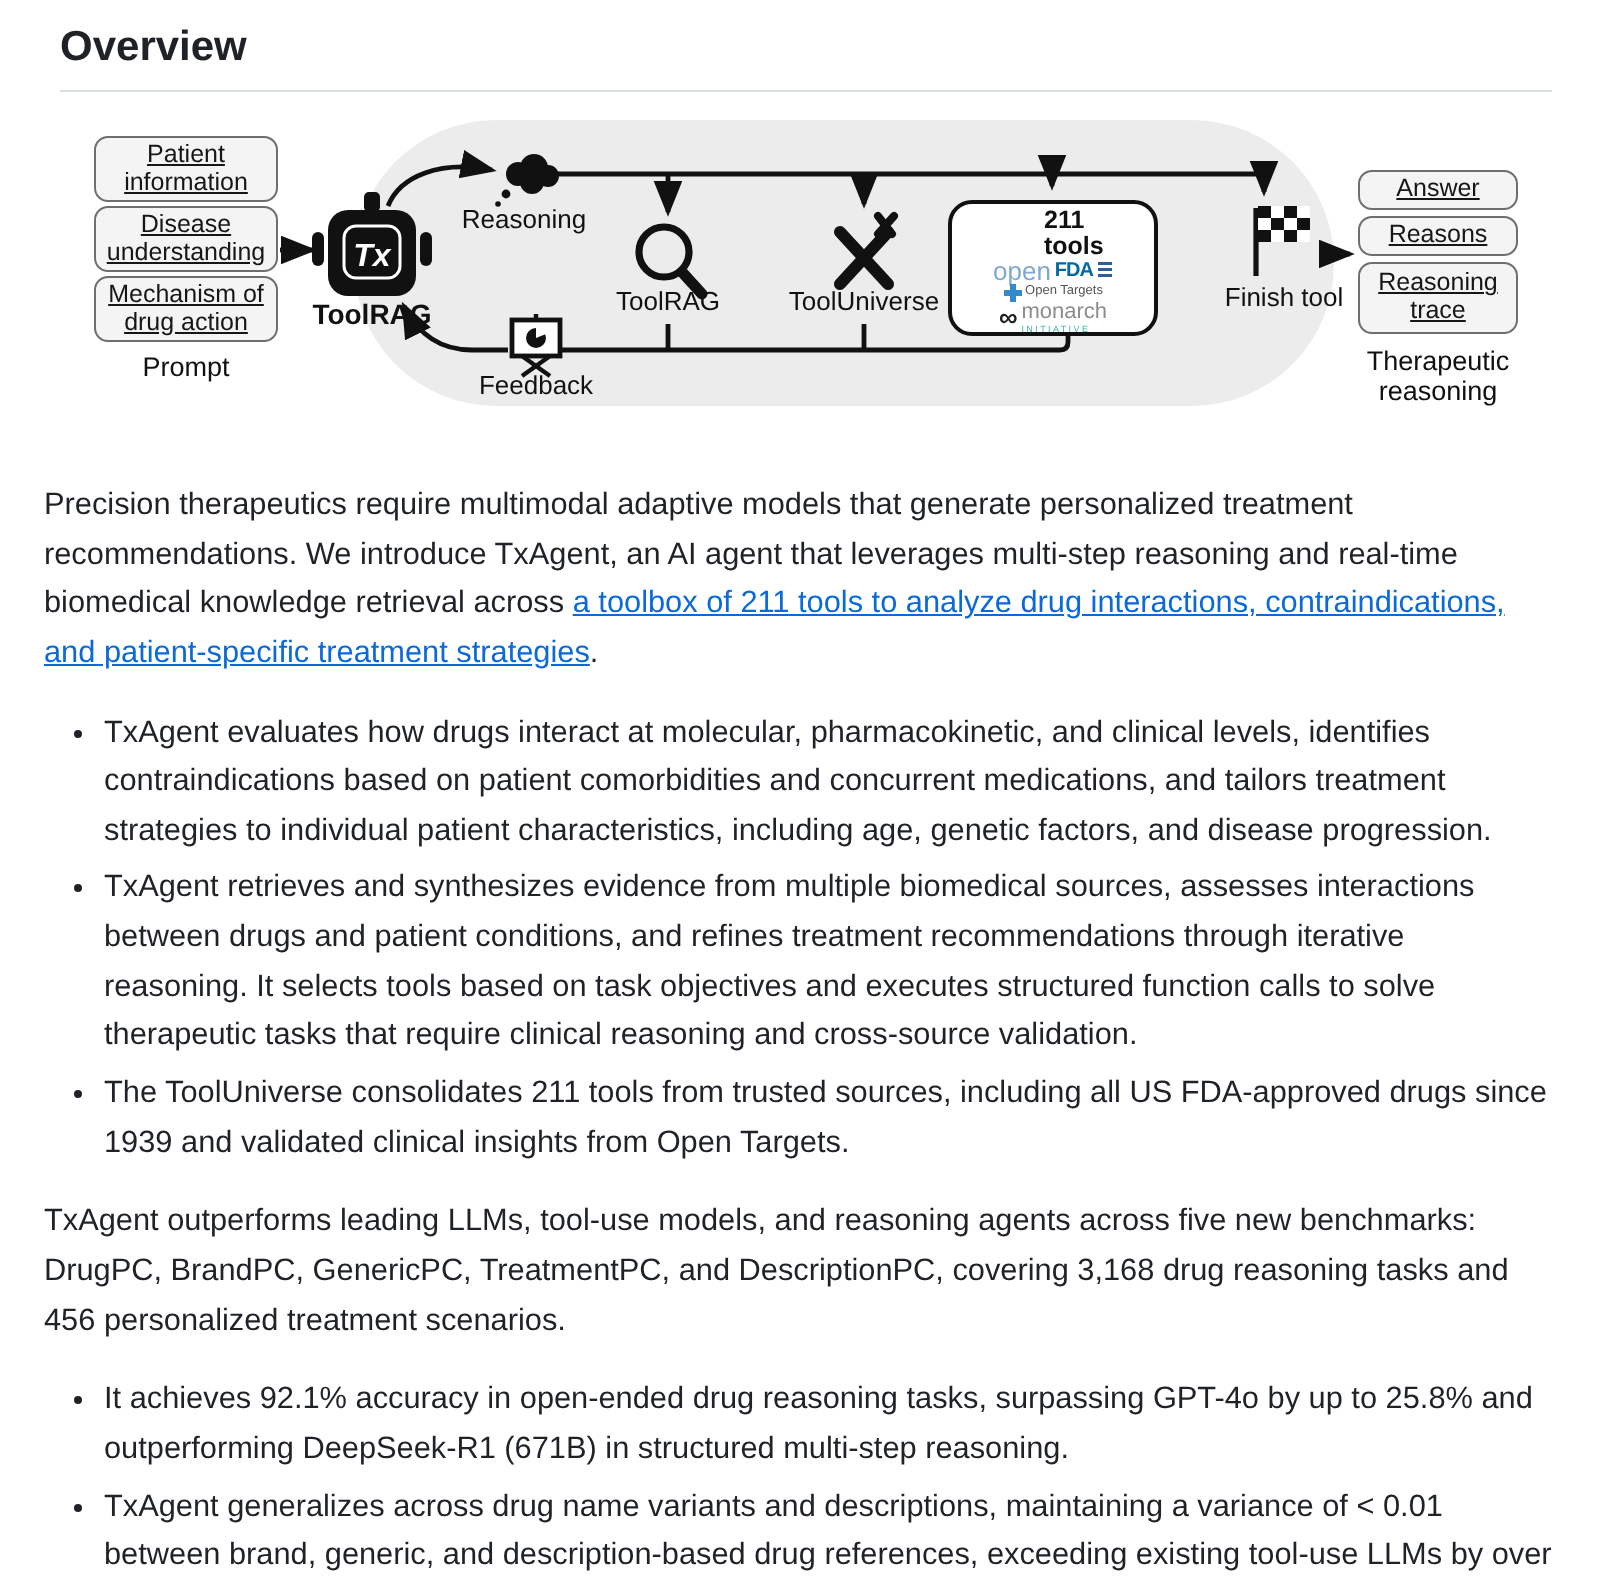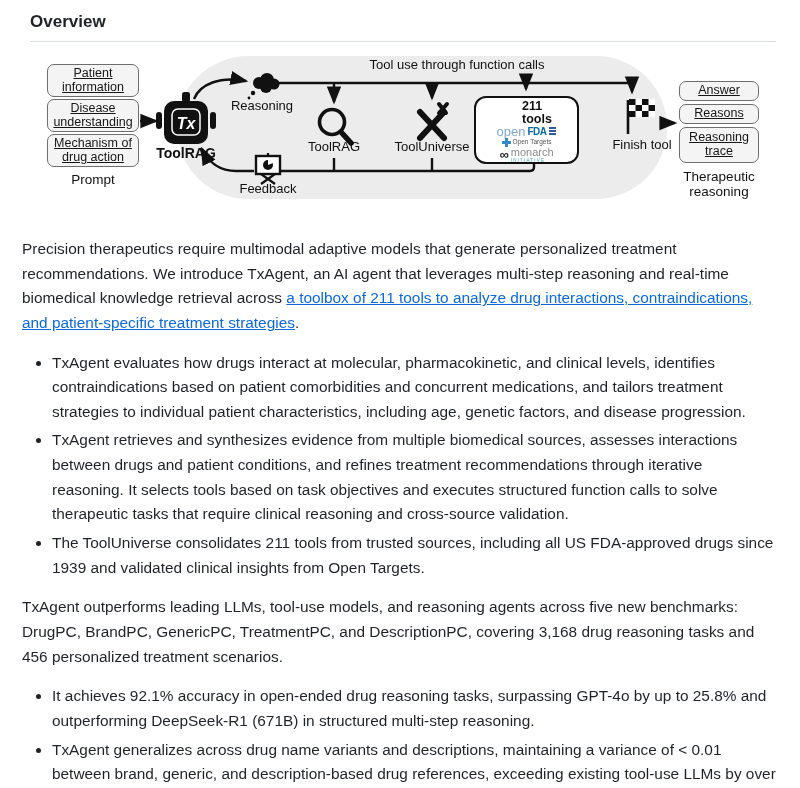--- a/index.html
+++ b/index.html
@@ -1,18 +1,18 @@
 <!DOCTYPE html>
 <html><head>
 <meta charset="utf-8">
 <style>
   html,body{margin:0;padding:0;background:#fff;color:#1f2328;
     font-family:"Liberation Sans","DejaVu Sans",sans-serif;}
   .page{width:800px;box-sizing:border-box;padding:6px 24px 14px 22px;}
-  h2.overview{font-size:17px;font-weight:700;margin:6px 0 0 8px;padding-bottom:9px;
+  h2.overview{font-size:21px;font-weight:700;margin:6px 0 0 8px;padding-bottom:9px;
     border-bottom:1px solid #d8dee4;color:#1f2328;}
   
   .diagram{position:relative;width:756px;height:168px;margin:12px 0 6px 0;}
   .diagram svg{position:absolute;left:0;top:0;z-index:0;}
   .dbox{position:absolute;z-index:2;background:#f4f4f4;border:1.3px solid #6e6e6e;
     border-radius:7px;display:flex;align-items:center;justify-content:center;
     text-align:center;font-size:12.5px;line-height:1.1;color:#161616;padding:1px 2px;
     box-sizing:border-box;text-decoration:underline;}
   .dlabel{position:absolute;z-index:2;text-align:center;font-size:13px;color:#111;
     line-height:1.12;}
@@ -125,21 +125,20 @@
         <rect x="234" y="102" width="24" height="18" fill="#fff" stroke="#111" stroke-width="2.4"></rect>
         <circle cx="246" cy="111" r="5" fill="#111"></circle>
         <path d="M246,111 L246,105.6 A5.4,5.4 0 0 1 251,109 z" fill="#fff"></path>
         <line x1="239" y1="120" x2="253" y2="130" stroke="#111" stroke-width="2.2"></line>
         <line x1="253" y1="120" x2="239" y2="130" stroke="#111" stroke-width="2.2"></line>
       </g>
 
       <path d="M647,69 H653" stroke="#111" stroke-width="2.4" fill="none" marker-end="url(#ah)"></path>
     </svg>
 
-    <div class="dlabel" style="left:300px;top:4px;width:270px;">Tool use through function calls</div>
 
     <div class="dbox" style="left:25px;top:10px;width:92px;height:33px;">Patient information</div>
     <div class="dbox" style="left:25px;top:80px;width:92px;height:33px;">Mechanism of drug action</div>
     <div class="dbox" style="left:25px;top:45px;width:92px;height:33px;">Disease understanding</div>
     <div class="dlabel" style="left:31px;top:118px;width:80px;font-size:13.5px;">Prompt</div>
 
     <div class="dlabel bold" style="left:124px;top:92px;width:80px;">ToolRAG</div>
     <div class="dlabel" style="left:200px;top:45px;width:80px;">Reasoning</div>
     <div class="dlabel" style="left:272px;top:86px;width:80px;">ToolRAG</div>
     <div class="dlabel" style="left:360px;top:86px;width:100px;">ToolUniverse</div>

